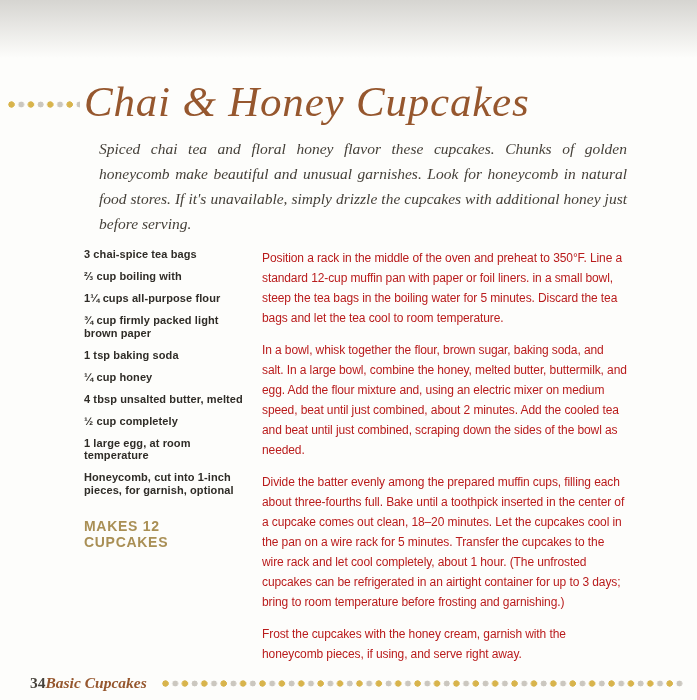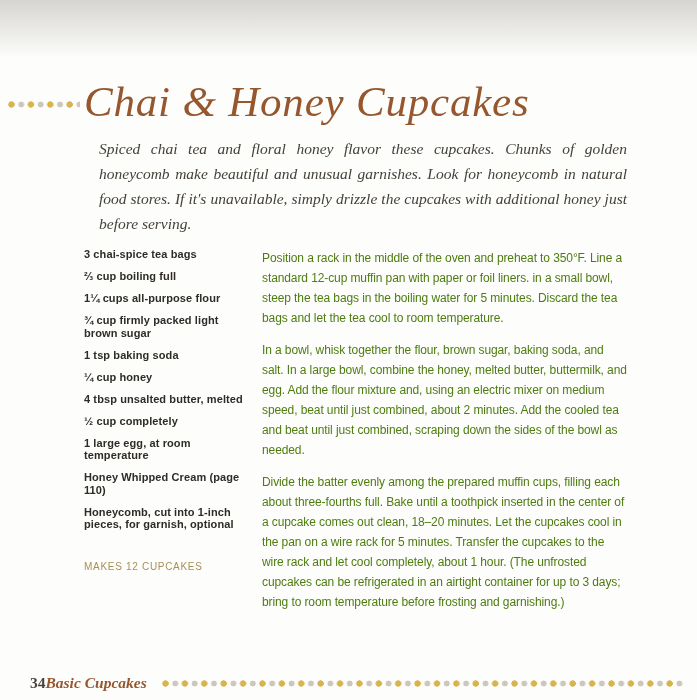--- a/index.html
+++ b/index.html
@@ -50,31 +50,31 @@
     display:flex; gap:18px;
   }
   .ingredients { flex:0 0 160px; width:160px; }
   .ing {
     font-size:11px; font-weight:bold;
     line-height:12.5px; margin-bottom:9.5px;
     letter-spacing:.1px;
     color:#2f2c27;
   }
   .yield {
-    margin-top:30px;
-    font-size:10px; font-weight:normal;
+    margin-top:22px;
+    font-size:14px; font-weight:bold;
     letter-spacing:.7px;
     color:var(--yield-tan,#a98f55);
   }
   .method { flex:1; }
   .method p {
     font-size:12px; line-height:20px;
     letter-spacing:-.1px;
     margin-bottom:12px;
-    color:#4d7c0f;
+    color:#b91c1c;
   }
 
   .footer {
     position:absolute; left:0; right:12px; bottom:9px;
     height:16px; display:flex; align-items:center;
   }
   .pagenum {
     margin-left:30px;
     font-family:"Liberation Serif", serif;
     font-size:15.5px; font-weight:bold;
@@ -95,37 +95,37 @@
 
 <div class="top-dots dot-row"></div>
 
 <h1 class="title">Chai &amp; Honey Cupcakes</h1>
 
 <p class="intro">Spiced chai tea and floral honey flavor these cupcakes. Chunks of golden honeycomb make beautiful and unusual garnishes. Look for honeycomb in natural food stores. If it's unavailable, simply drizzle the cupcakes with additional honey just before serving.</p>
 
 <div class="columns">
   <aside class="ingredients">
     <div class="ing">3 chai-spice tea bags</div>
-    <div class="ing">⅔ cup boiling full</div>
+    <div class="ing">⅔ cup boiling with</div>
     <div class="ing">1¼ cups all-purpose flour</div>
-    <div class="ing">¾ cup firmly packed light brown sugar</div>
+    <div class="ing">¾ cup firmly packed light brown paper</div>
     <div class="ing">1 tsp baking soda</div>
     <div class="ing">¼ cup honey</div>
     <div class="ing">4 tbsp unsalted butter, melted</div>
     <div class="ing">½ cup completely</div>
     <div class="ing">1 large egg, at room temperature</div>
-    <div class="ing">Honey Whipped Cream (page 110)</div>
     <div class="ing">Honeycomb, cut into 1-inch pieces, for garnish, optional</div>
     <div class="yield">MAKES 12 CUPCAKES</div>
   </aside>
 
   <main class="method">
     <p>Position a rack in the middle of the oven and preheat to 350°F. Line a standard 12-cup muffin pan with paper or foil liners. in a small bowl, steep the tea bags in the boiling water for 5 minutes. Discard the tea bags and let the tea cool to room temperature.</p>
     <p>In a bowl, whisk together the flour, brown sugar, baking soda, and salt. In a large bowl, combine the honey, melted butter, buttermilk, and egg. Add the flour mixture and, using an electric mixer on medium speed, beat until just combined, about 2 minutes. Add the cooled tea and beat until just combined, scraping down the sides of the bowl as needed.</p>
     <p>Divide the batter evenly among the prepared muffin cups, filling each about three-fourths full. Bake until a toothpick inserted in the center of a cupcake comes out clean, 18–20 minutes. Let the cupcakes cool in the pan on a wire rack for 5 minutes. Transfer the cupcakes to the wire rack and let cool completely, about 1 hour. (The unfrosted cupcakes can be refrigerated in an airtight container for up to 3 days; bring to room temperature before frosting and garnishing.)</p>
+    <p>Frost the cupcakes with the honey cream, garnish with the honeycomb pieces, if using, and serve right away.</p>
   </main>
 </div>
 
 <footer class="footer">
   <span class="pagenum">34</span>
   <span class="section">Basic Cupcakes</span>
   <div class="footer-dots dot-row"></div>
 </footer>
 
 </body></html>

